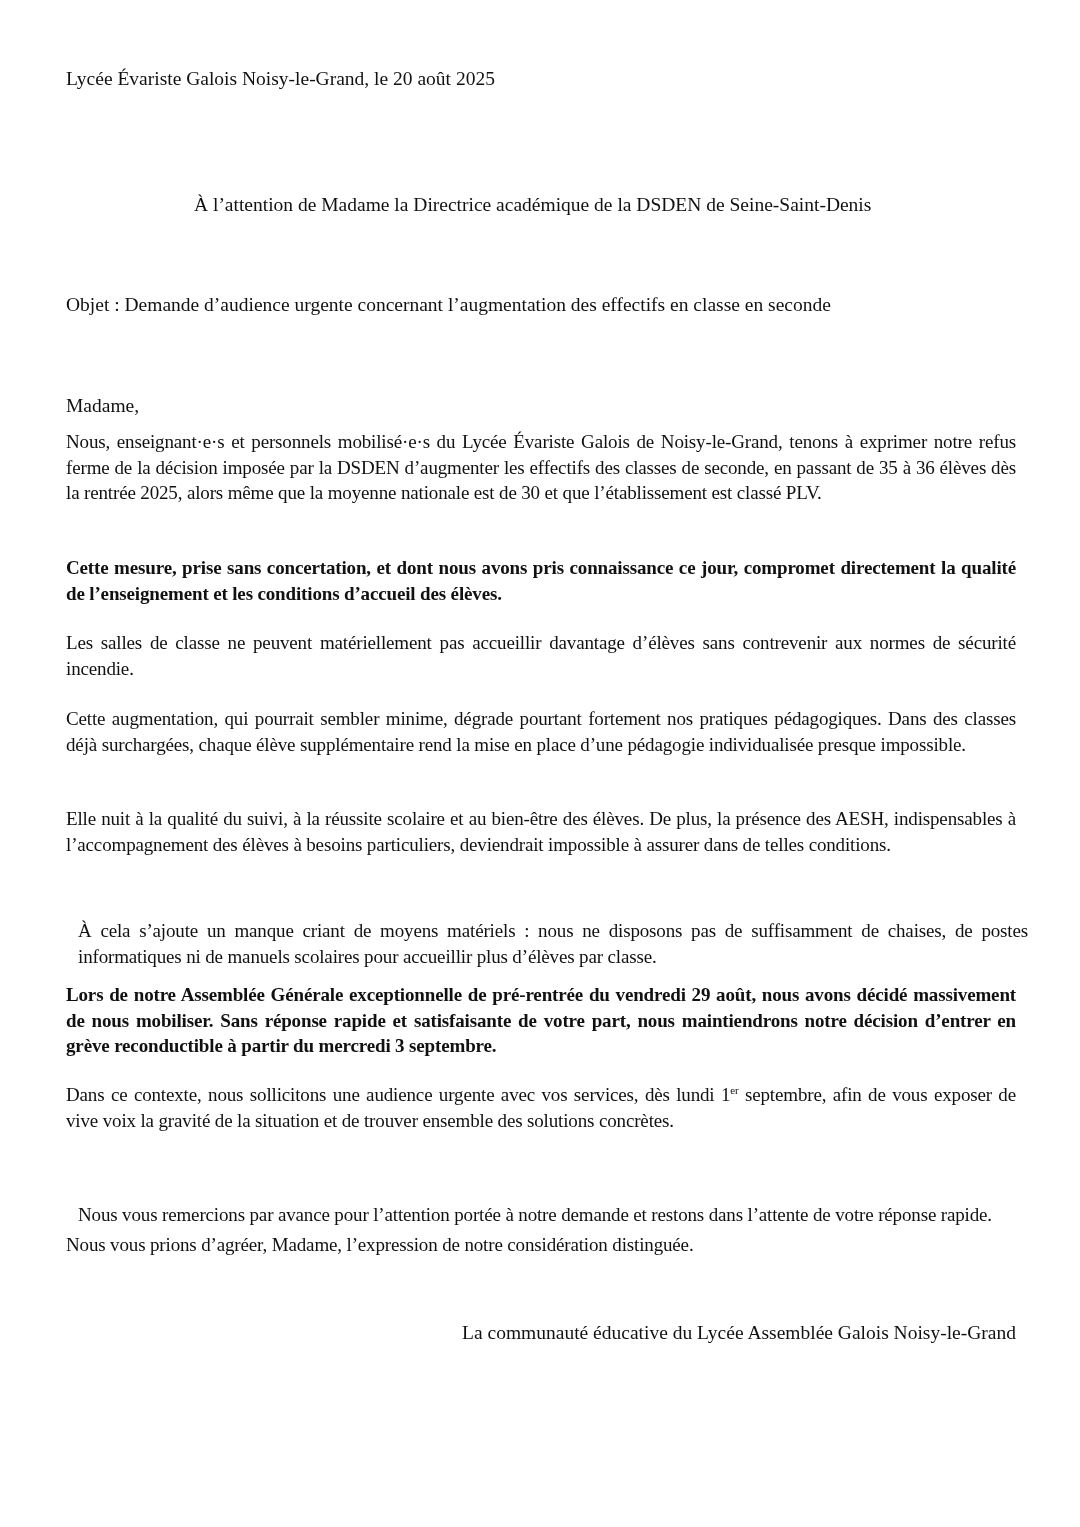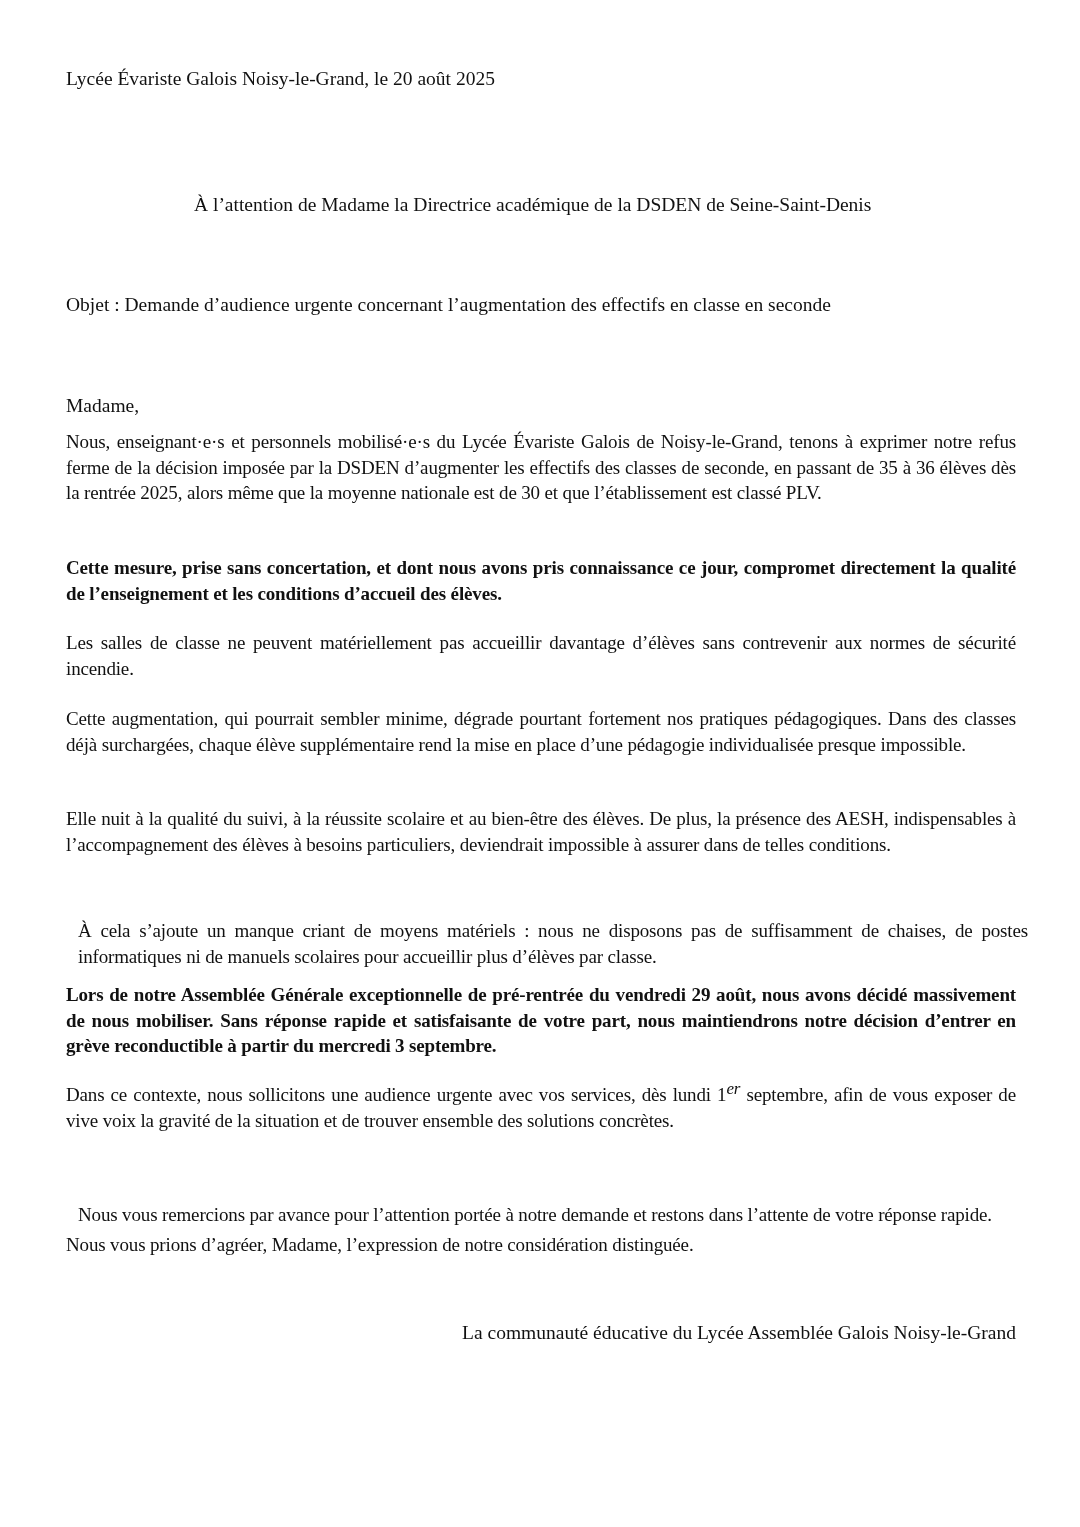--- a/index.html
+++ b/index.html
@@ -6,21 +6,21 @@
   body {
     width: 1080px; height: 1527px; position: relative; overflow: hidden;
     font-family: "Liberation Serif", serif; color: #111111;
   }
   .line { position: absolute; font-size: 19.5px; line-height: 25px; white-space: nowrap; }
   .para {
     position: absolute; left: 66px; width: 950px;
     font-size: 19px; line-height: 25.5px; text-align: justify;
     letter-spacing: -0.15px;
   }
-  sup { font-size: 17px; line-height: 0; font-style: italic; }
+  sup { font-size: 11px; line-height: 0; }
 </style>
 </head>
 <body>
 
 <div>
   <div class="line" style="left:66px; top:66px;">Lycée Évariste Galois Noisy-le-Grand, le 20 août 2025</div>
   <div class="line" style="left:194px; top:192px;">À l’attention de Madame la Directrice académique de la DSDEN de Seine-Saint-Denis</div>
   <div class="line" style="left:66px; top:292px;">Objet : Demande d’audience urgente concernant l’augmentation des effectifs en classe en seconde</div>
   <div class="line" style="left:66px; top:393px;">Madame,</div>
 

